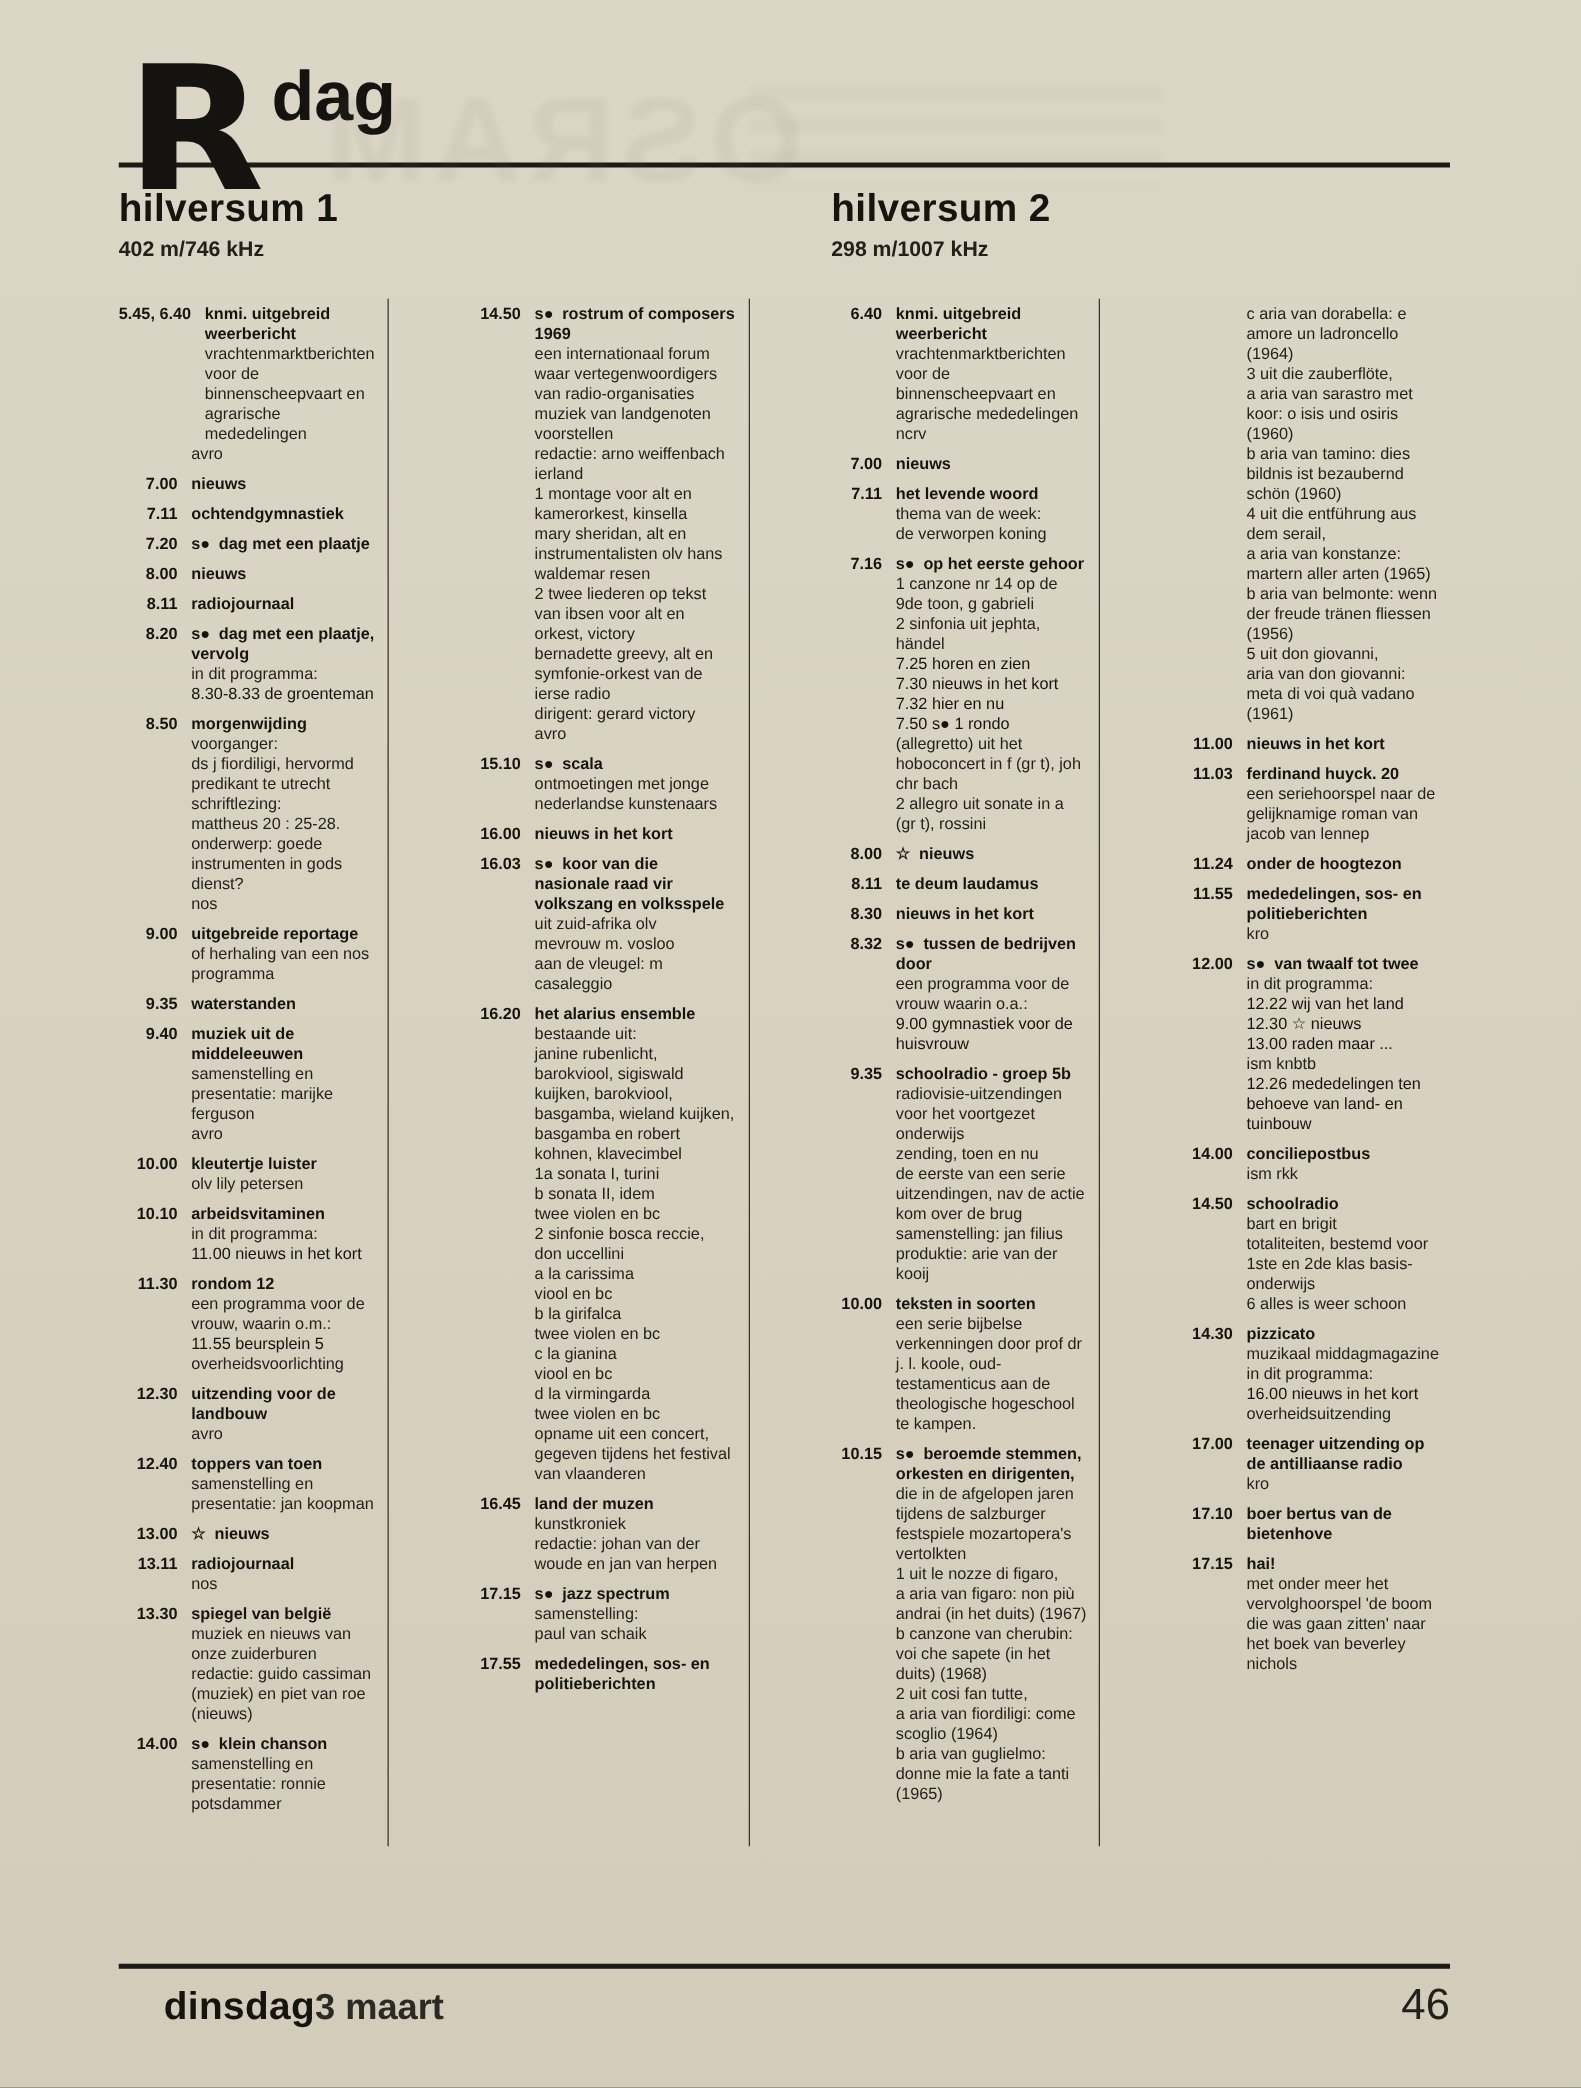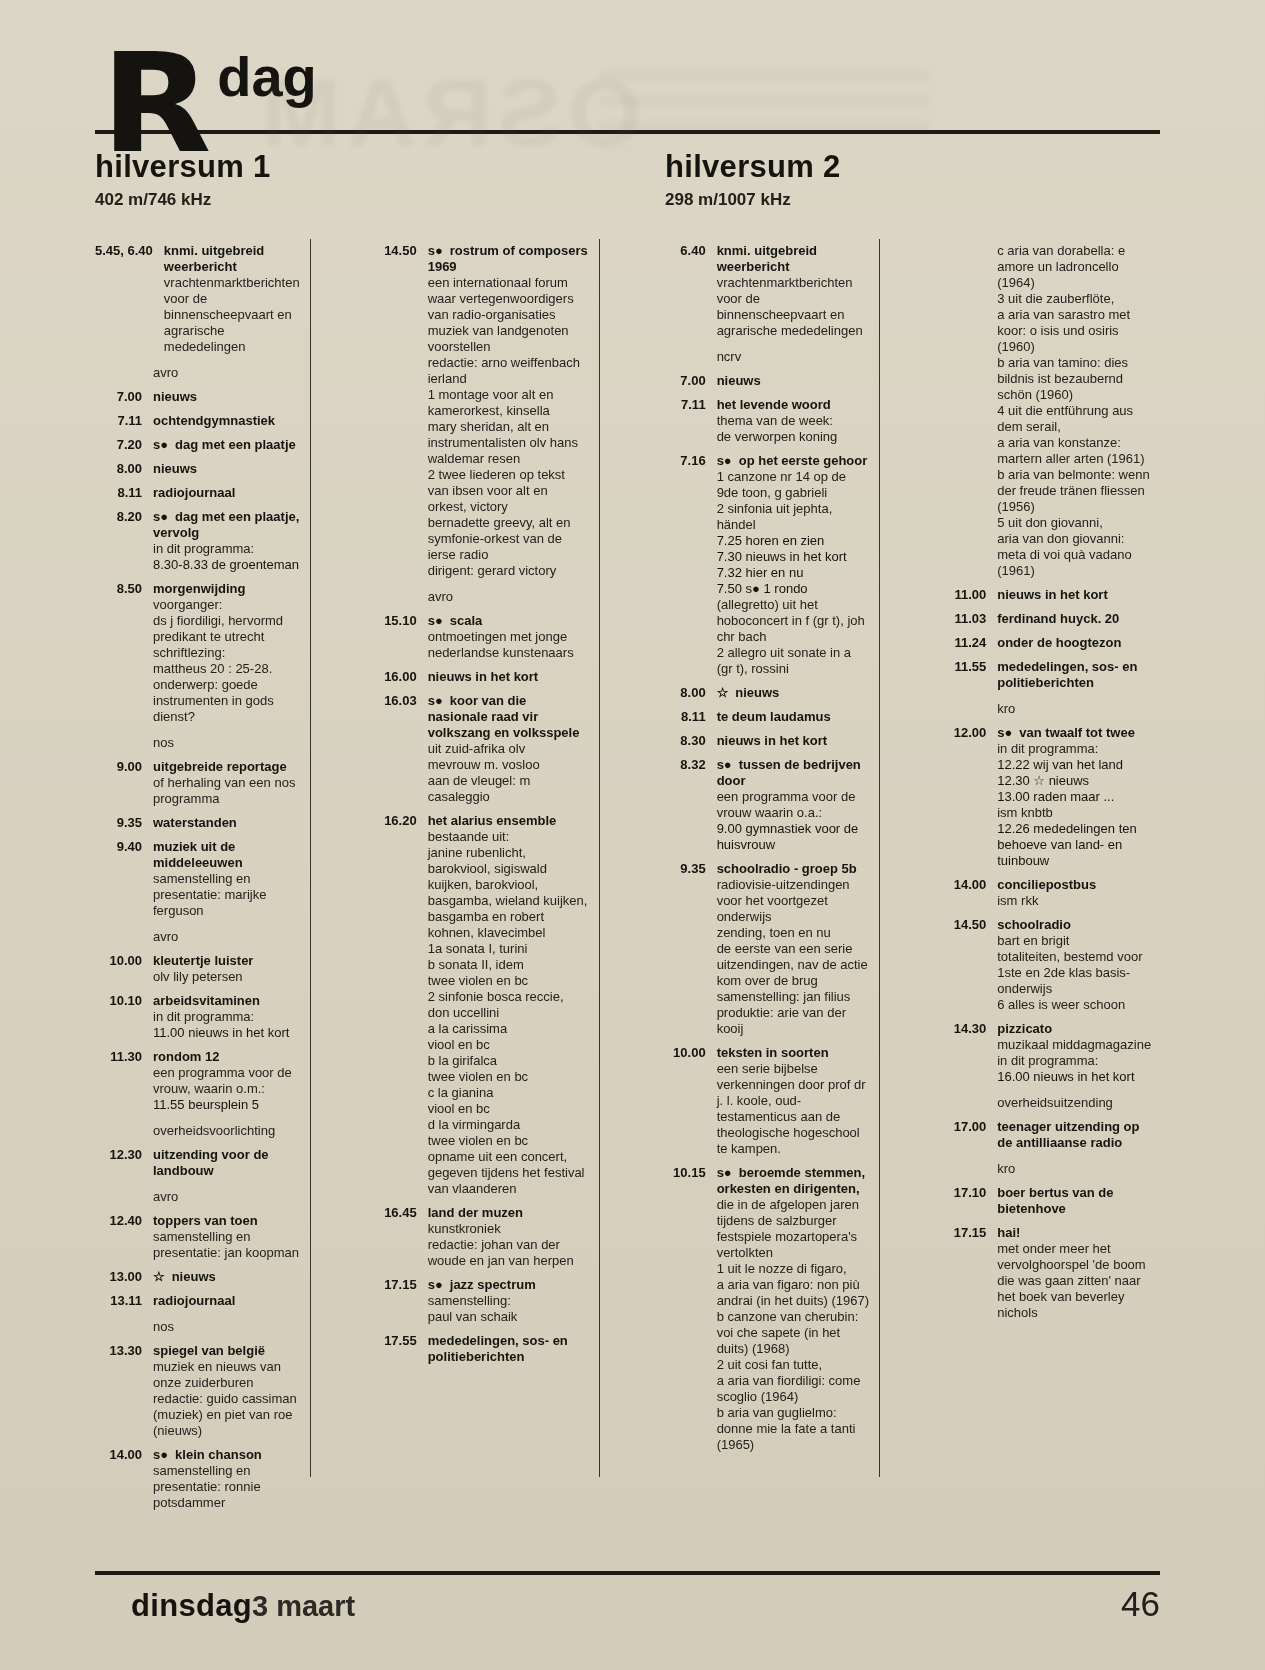--- a/index.html
+++ b/index.html
@@ -46,21 +46,21 @@
 
   .entry { display:flex; margin-top:8px; font-size:13px; line-height:16px; }
   .col > .entry:first-child { margin-top:2px; }
   .time { flex:0 0 auto; min-width:58px; padding-right:11px; text-align:right;
           font-weight:bold; white-space:nowrap; color:#15140f; }
   .body { flex:1; min-width:0; }
   .title { font-weight:bold; color:#15140f; }
   .flag { margin-right:7px; }
   .detail { font-weight:normal; color:#23221c; }
   .detail.bold { font-weight:normal; color:#15140f; }
-  .bcast { margin-top:10px; margin-left:58px; font-size:13px; line-height:16px; color:#23221c; }
+  .bcast { margin-top:0; margin-left:58px; font-size:13px; line-height:16px; color:#23221c; }
 
   .footer { position:absolute; left:95px; right:105px; bottom:46px; }
   .footer-row { display:flex; align-items:baseline; margin-top:9px; }
   .day { font-size:31px; font-weight:bold; color:#15140f; letter-spacing:0.3px;margin-left:36px; }
   .date { font-size:29px; font-weight:bold; color:#2b2a24; }
   .pagenum { margin-left:auto; font-size:35px; font-weight:normal; color:#21201b;text-align:center; }
 </style>
 </head>
 <body>
 
@@ -414,36 +414,37 @@
         </div>
         <div class="col">
           <div class="entry">
             <span class="time"></span>
             <div class="body">
               <div class="detail">c aria van dorabella: e amore un ladroncello (1964)</div>
               <div class="detail">3 uit die zauberflöte,</div>
               <div class="detail">a aria van sarastro met koor: o isis und osiris (1960)</div>
               <div class="detail">b aria van tamino: dies bildnis ist bezaubernd schön (1960)</div>
               <div class="detail">4 uit die entführung aus dem serail,</div>
-              <div class="detail">a aria van konstanze: martern aller arten (1961)</div>
+              <div class="detail">a aria van konstanze: martern aller arten (1965)</div>
               <div class="detail">b aria van belmonte: wenn der freude tränen fliessen (1956)</div>
               <div class="detail">5 uit don giovanni,</div>
               <div class="detail">aria van don giovanni: meta di voi quà vadano (1961)</div>
             </div>
           </div>
           <div class="entry">
             <span class="time">11.00</span>
             <div class="body">
               <div class="title">nieuws in het kort</div>
             </div>
           </div>
           <div class="entry">
             <span class="time">11.03</span>
             <div class="body">
               <div class="title">ferdinand huyck. 20</div>
+              <div class="detail">een seriehoorspel naar de gelijknamige roman van jacob van lennep</div>
             </div>
           </div>
           <div class="entry">
             <span class="time">11.24</span>
             <div class="body">
               <div class="title">onder de hoogtezon</div>
             </div>
           </div>
           <div class="entry">
             <span class="time">11.55</span>

